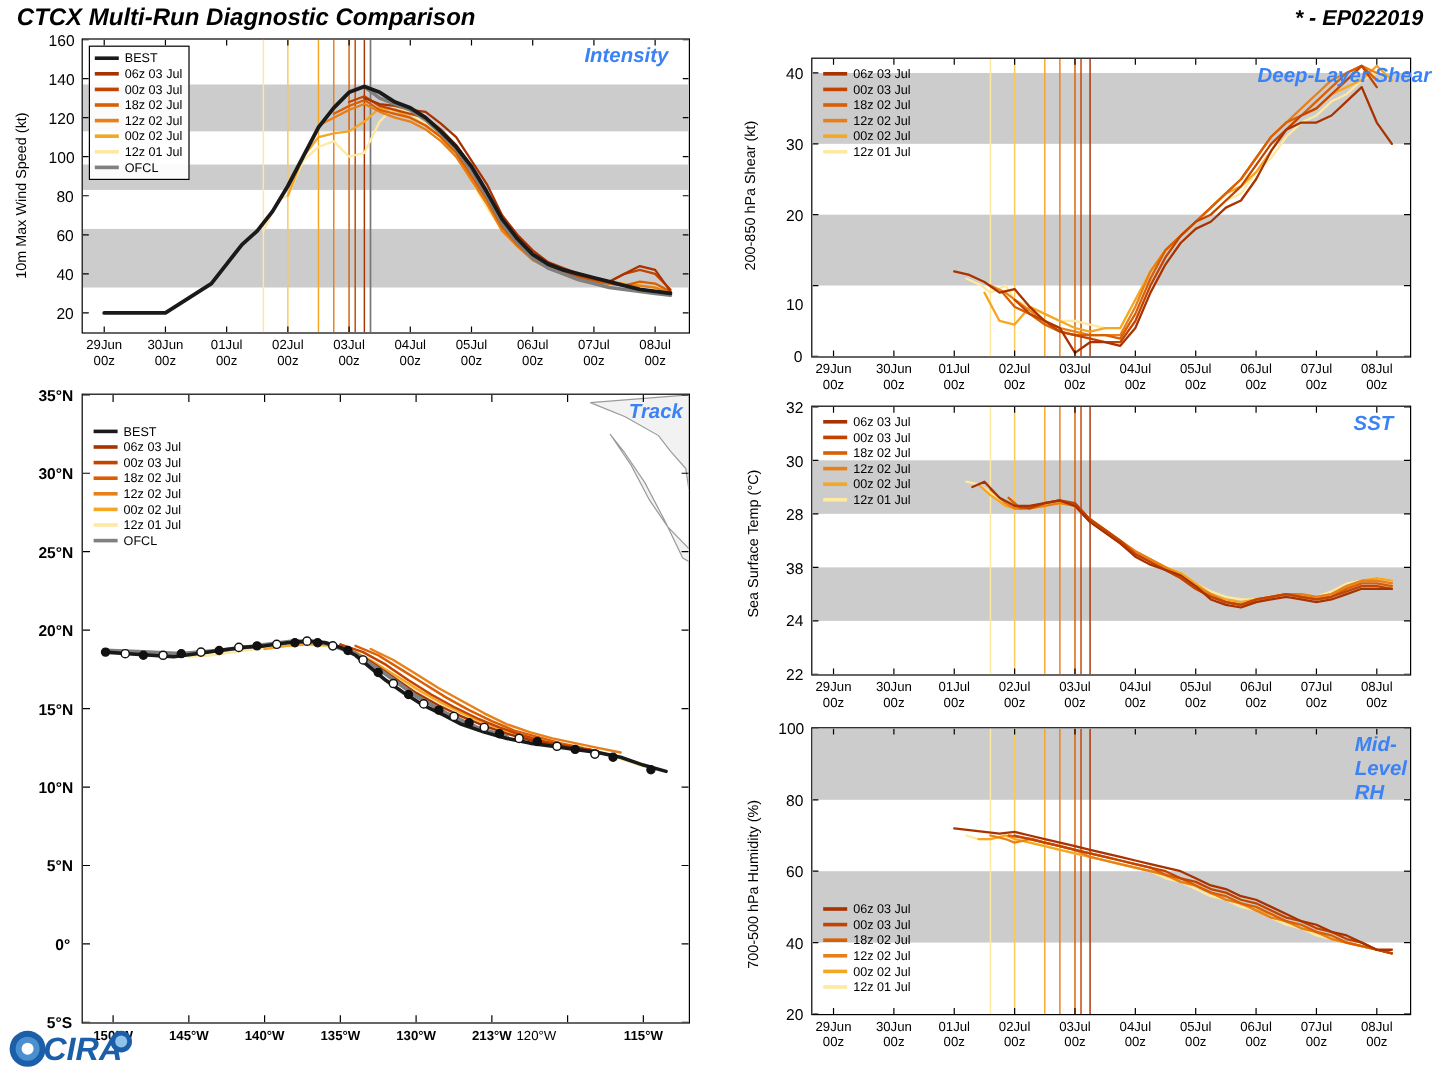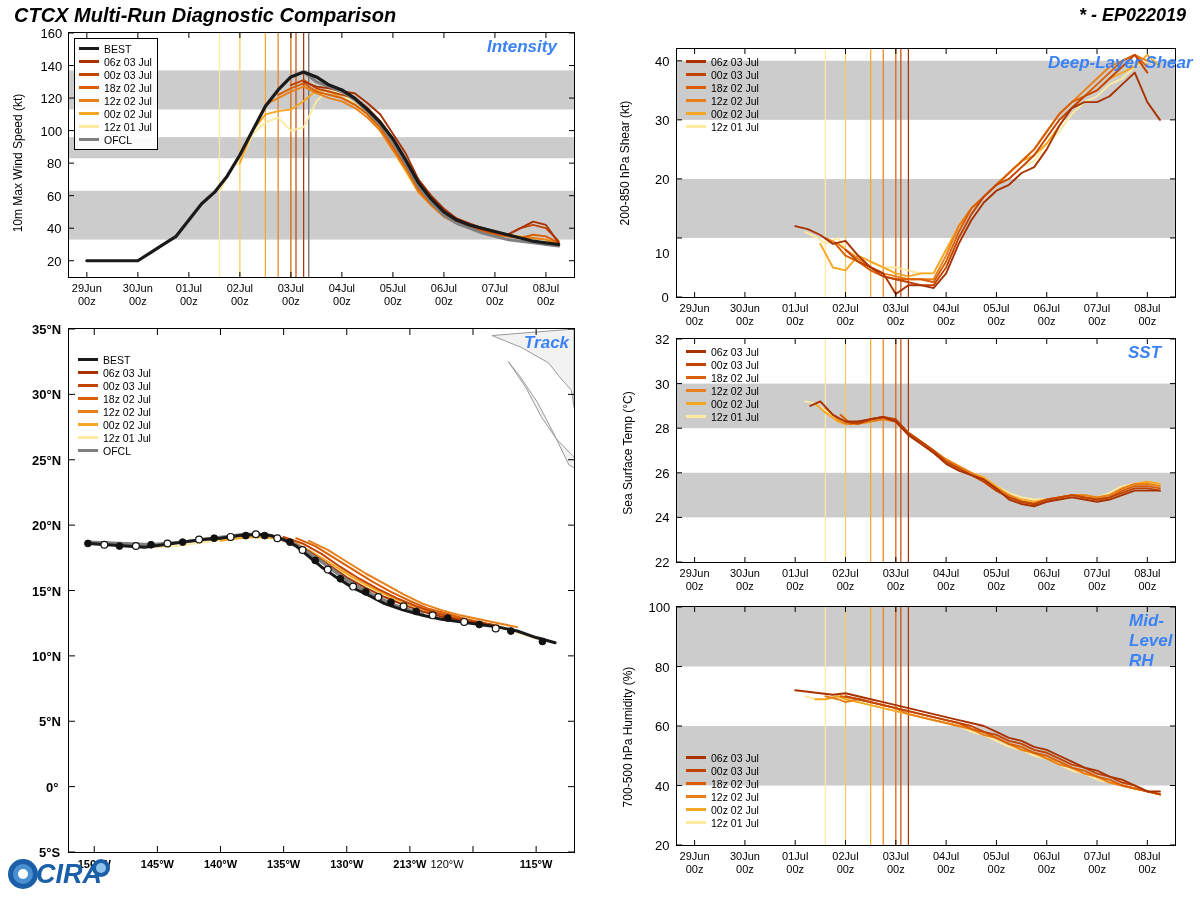--- a/index.html
+++ b/index.html
@@ -437,21 +437,21 @@
         <line x1="420.03030303030295" y1="223" x2="420.03030303030295" y2="218" stroke="#000" stroke-width="1"></line>
         <line x1="420.03030303030295" y1="0" x2="420.03030303030295" y2="5" stroke="#000" stroke-width="1"></line>
         <line x1="470.3333333333333" y1="223" x2="470.3333333333333" y2="218" stroke="#000" stroke-width="1"></line>
         <line x1="470.3333333333333" y1="0" x2="470.3333333333333" y2="5" stroke="#000" stroke-width="1"></line>
       </svg>
   </div>
   <div class="panel-label" style="left:528px;top:27px;">SST</div>
   <div id="styticks">
       <div class="tick" style="left: 55px; top: 239px;">22</div>
       <div class="tick" style="left: 55px; top: 194.4px;">24</div>
-      <div class="tick" style="left: 55px; top: 149.8px;">26</div>
+      <div class="tick" style="left: 55px; top: 149.8px;">38</div>
       <div class="tick" style="left: 55px; top: 105.2px;">28</div>
       <div class="tick" style="left: 55px; top: 60.6px;">30</div>
       <div class="tick" style="left: 55px; top: 16px;">32</div>
     </div>
   <div id="stxticks">
       <div class="xtick" style="width: 56px; left: 66.6061px; top: 251px;">29Jun<br>00z</div>
       <div class="xtick" style="width: 56px; left: 116.909px; top: 251px;">30Jun<br>00z</div>
       <div class="xtick" style="width: 56px; left: 167.212px; top: 251px;">01Jul<br>00z</div>
       <div class="xtick" style="width: 56px; left: 217.515px; top: 251px;">02Jul<br>00z</div>
       <div class="xtick" style="width: 56px; left: 267.818px; top: 251px;">03Jul<br>00z</div>

